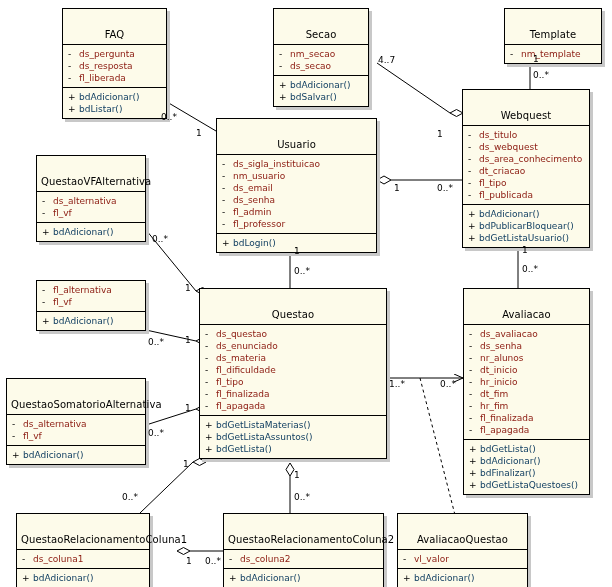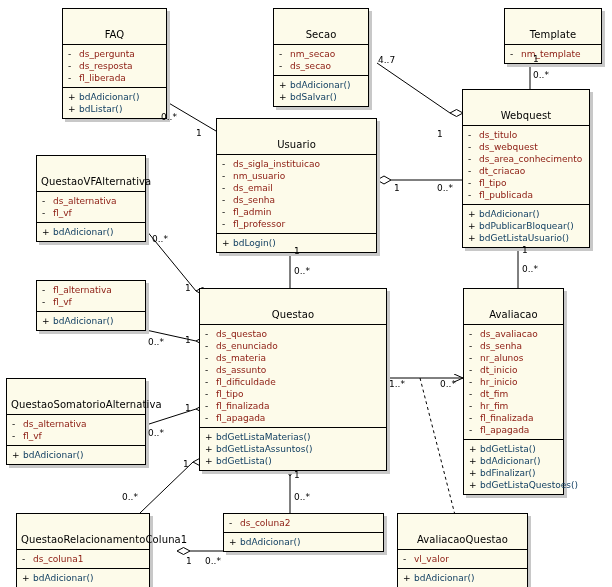--- a/index.html
+++ b/index.html
@@ -247,34 +247,33 @@
       <div class="member"><span class="vis">+</span><span>bdAdicionar()</span></div>
     </div>
   </div>
 
   <div class="umlclass" style="left:199px; top:288px; width:188px;">
     <div class="cls-title">Questao</div>
     <div class="cls-attrs">
       <div class="member"><span class="vis">-</span><span>ds_questao</span></div>
       <div class="member"><span class="vis">-</span><span>ds_enunciado</span></div>
       <div class="member"><span class="vis">-</span><span>ds_materia</span></div>
-      <div class="member"><span class="vis">-</span><span>ds_assunto</span></div>
       <div class="member"><span class="vis">-</span><span>fl_dificuldade</span></div>
       <div class="member"><span class="vis">-</span><span>fl_tipo</span></div>
       <div class="member"><span class="vis">-</span><span>fl_finalizada</span></div>
       <div class="member"><span class="vis">-</span><span>fl_apagada</span></div>
     </div>
     <div class="cls-ops">
       <div class="member"><span class="vis">+</span><span>bdGetListaMaterias()</span></div>
       <div class="member"><span class="vis">+</span><span>bdGetListaAssuntos()</span></div>
       <div class="member"><span class="vis">+</span><span>bdGetLista()</span></div>
     </div>
   </div>
 
-  <div class="umlclass" style="left:463px; top:288px; width:101px;">
+  <div class="umlclass" style="left:463px; top:288px; width:127px;">
     <div class="cls-title">Avaliacao</div>
     <div class="cls-attrs">
       <div class="member"><span class="vis">-</span><span>ds_avaliacao</span></div>
       <div class="member"><span class="vis">-</span><span>ds_senha</span></div>
       <div class="member"><span class="vis">-</span><span>nr_alunos</span></div>
       <div class="member"><span class="vis">-</span><span>dt_inicio</span></div>
       <div class="member"><span class="vis">-</span><span>hr_inicio</span></div>
       <div class="member"><span class="vis">-</span><span>dt_fim</span></div>
       <div class="member"><span class="vis">-</span><span>hr_fim</span></div>
       <div class="member"><span class="vis">-</span><span>fl_finalizada</span></div>
@@ -292,20 +291,21 @@
     <div class="cls-title" style="text-align:left; padding-left:4px;">QuestaoRelacionamentoColuna1</div>
     <div class="cls-attrs">
       <div class="member"><span class="vis">-</span><span>ds_coluna1</span></div>
     </div>
     <div class="cls-ops">
       <div class="member"><span class="vis">+</span><span>bdAdicionar()</span></div>
     </div>
   </div>
 
   <div class="umlclass" style="left:223px; top:513px; width:161px;">
+    <div class="cls-title" style="text-align:left; padding-left:4px;">QuestaoRelacionamentoColuna2</div>
     <div class="cls-attrs">
       <div class="member"><span class="vis">-</span><span>ds_coluna2</span></div>
     </div>
     <div class="cls-ops">
       <div class="member"><span class="vis">+</span><span>bdAdicionar()</span></div>
     </div>
   </div>
 
   <div class="umlclass" style="left:397px; top:513px; width:131px;">
     <div class="cls-title">AvaliacaoQuestao</div>

